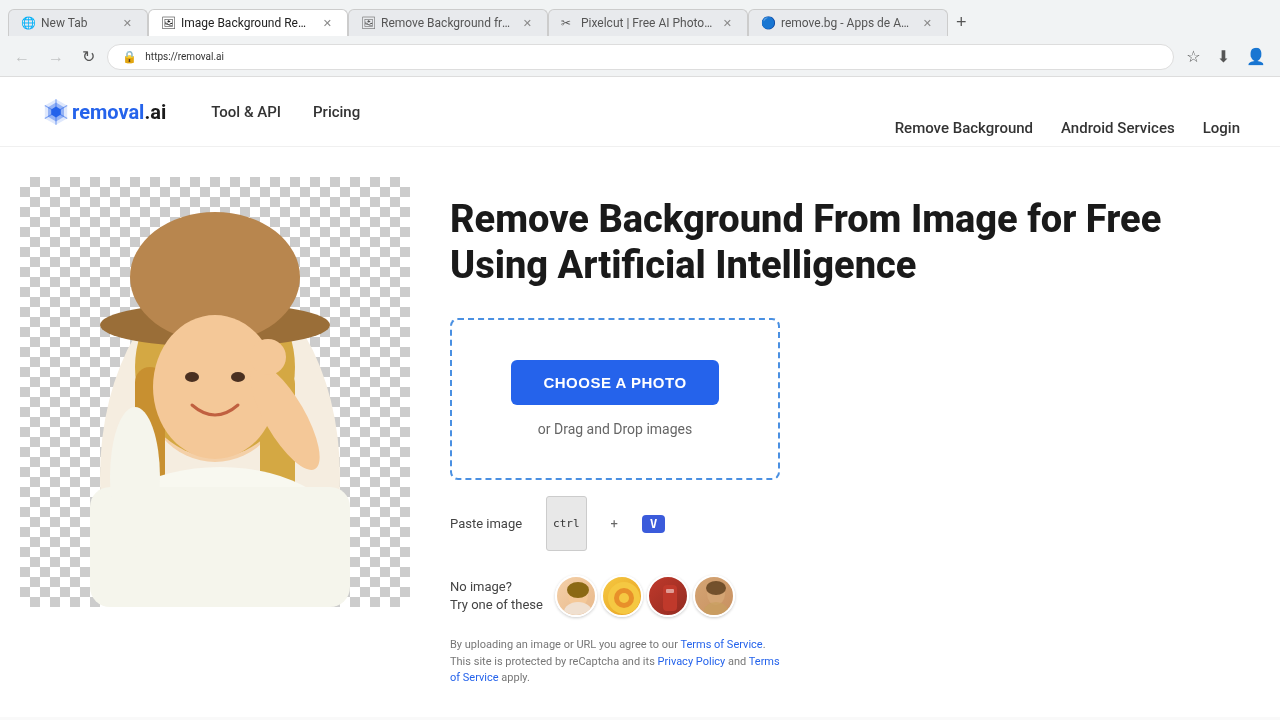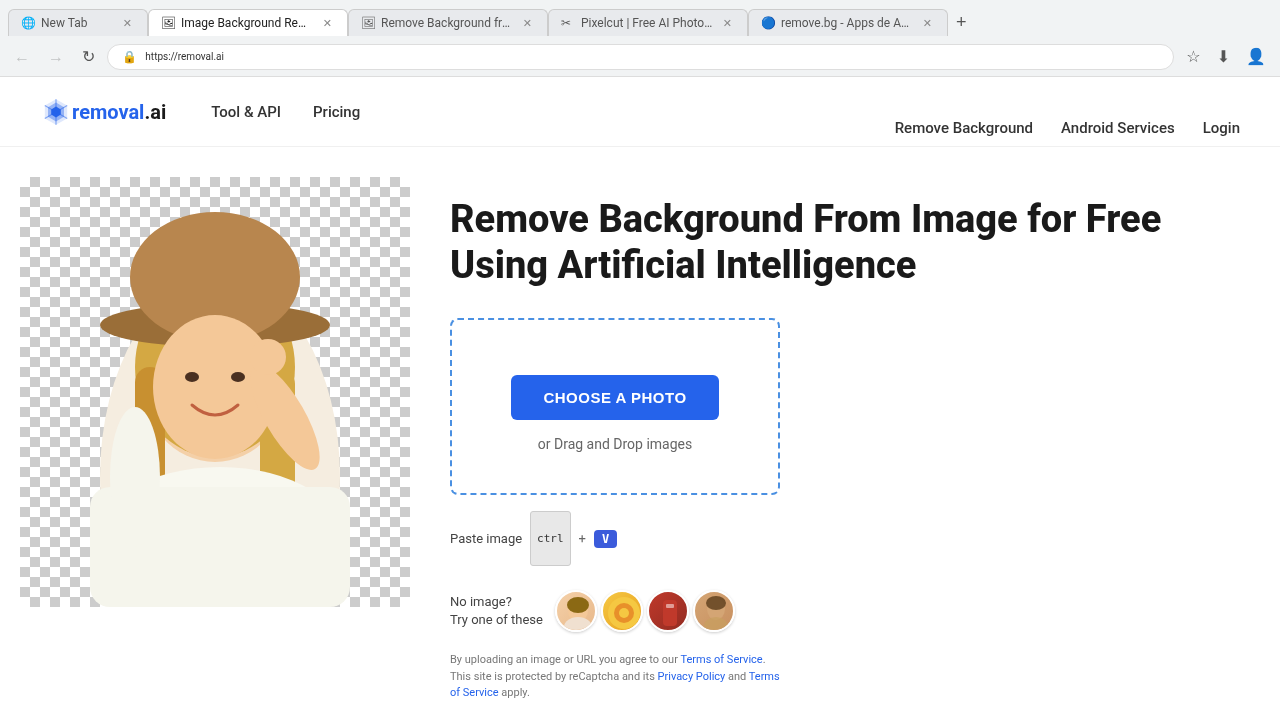--- a/index.html
+++ b/index.html
@@ -237,32 +237,32 @@
       background: #2563eb;
       color: #fff;
       border: none;
       border-radius: 6px;
       padding: 14px 32px;
       font-size: 15px;
       font-weight: 700;
       cursor: pointer;
       letter-spacing: 0.5px;
       display: block;
-      margin: 15px auto 14px;
+      margin: 0 auto 14px;
     }
     .drag-drop-text {
       font-size: 14px;
       color: #666;
     }
 
     
     .paste-row {
       display: flex;
       align-items: center;
-      gap: 8px;
+      gap: 24px;
       font-size: 13px;
       color: #444;
       margin-bottom: 24px;
     }
     .kbd {
       background: #e8e8e8;
       border: 1px solid #ccc;
       border-radius: 3px;
       padding: 20px 6px;
       font-size: 11px;

